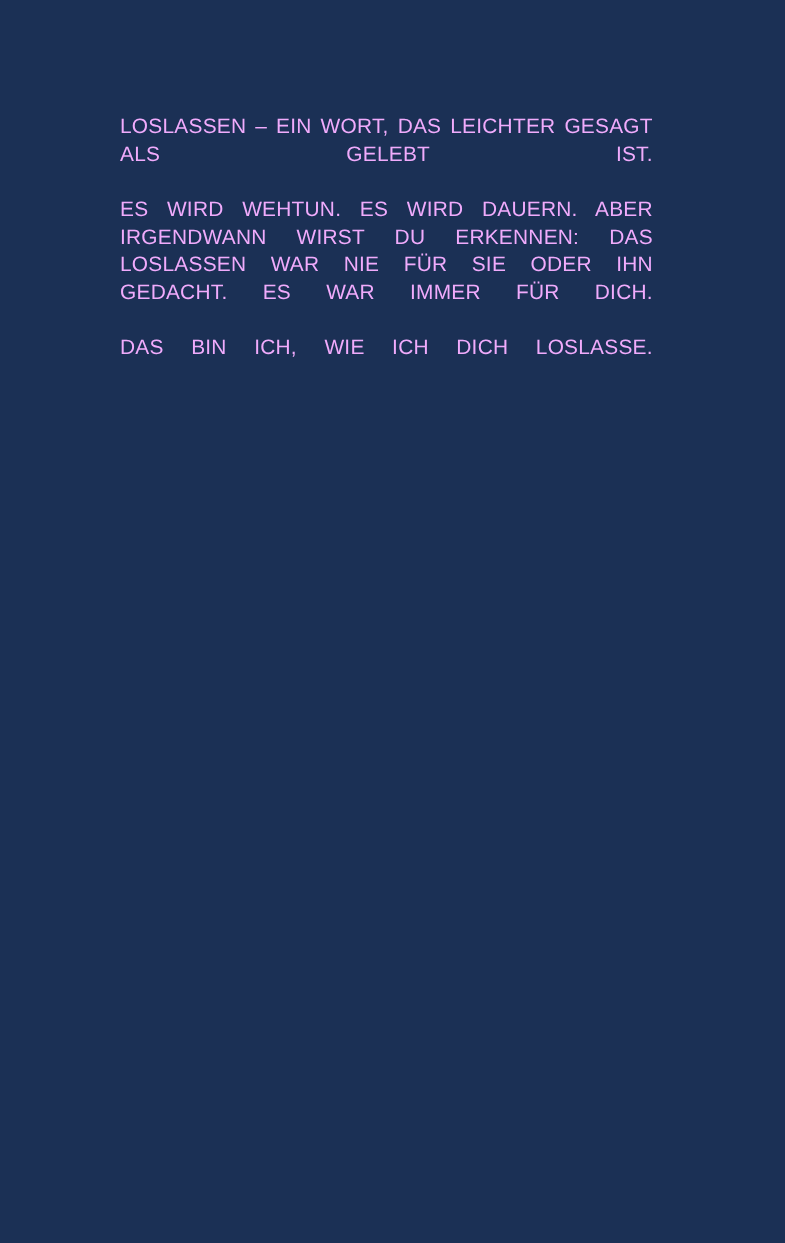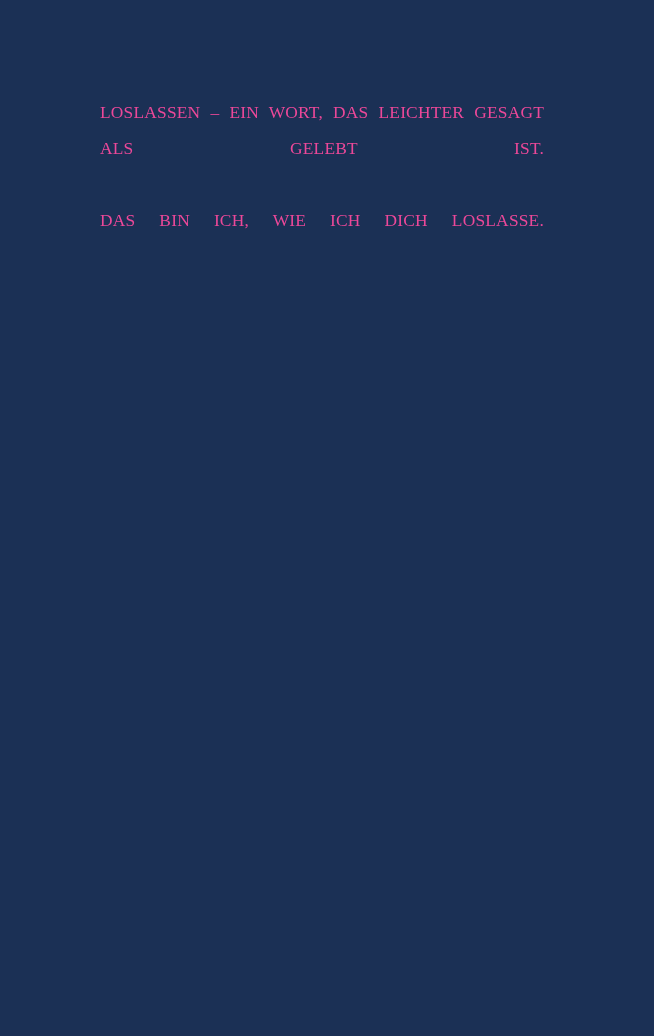--- a/index.html
+++ b/index.html
@@ -18,43 +18,43 @@
     width: 654px;
     height: 1036px;
     background: #1b3055;
     box-sizing: border-box;
   }
   .blurb {
     position: absolute;
     left: 100px;
     top: 94px;
     width: 444px;
-    color: #ec4899;
+    color: #f0abfc;
     font-size: 17.4px;
-    line-height: 36px;
+    line-height: 23px;
     letter-spacing: 0.2px;
     text-align: justify;
     text-justify: inter-word;
     -webkit-hyphens: none;
     hyphens: none;
-    font-family: Liberation Serif, serif;
   }
   .blurb p {
     margin: 0;
     padding: 0;
     text-align: justify;
   }
   
   .blurb p::after {
     content: "";
     display: inline-block;
     width: 100%;
   }
 </style>
 </head>
 <body>
 
 <div class="page">
   <div class="blurb">
     <p>LOSLASSEN – EIN WORT, DAS LEICHTER GESAGT ALS GELEBT IST.</p>
+    <p>ES WIRD WEHTUN. ES WIRD DAUERN. ABER IRGENDWANN WIRST DU ERKENNEN: DAS LOSLASSEN WAR NIE FÜR SIE ODER IHN GEDACHT. ES WAR IMMER FÜR DICH.</p>
     <p>DAS BIN ICH, WIE ICH DICH LOSLASSE.</p>
   </div>
 </div>
 
 </body></html>

